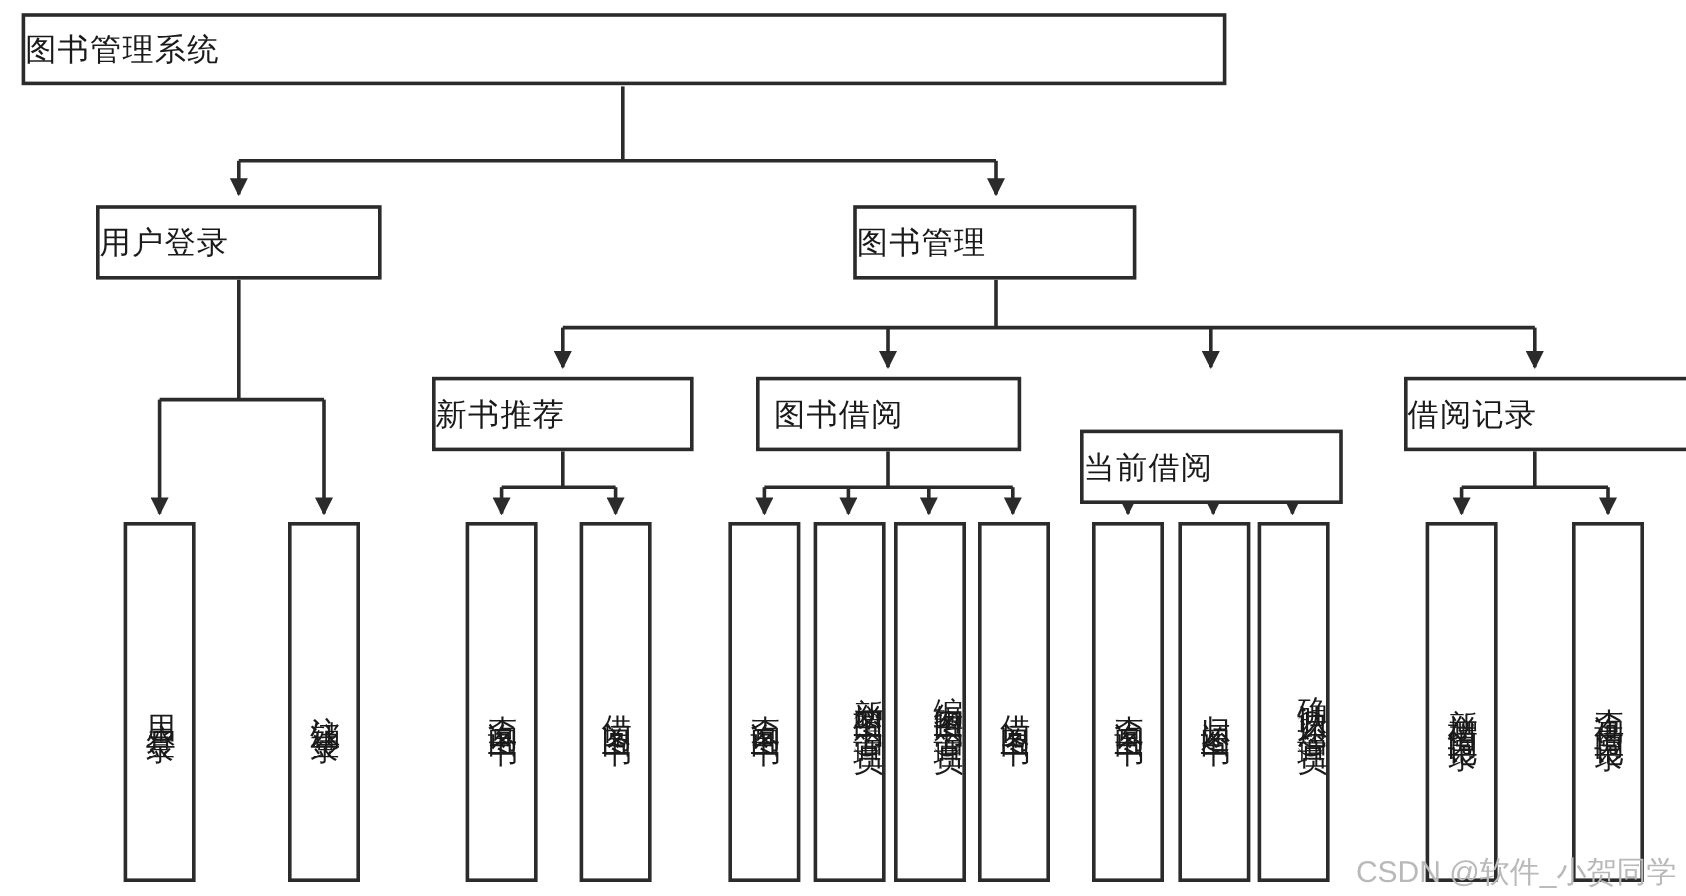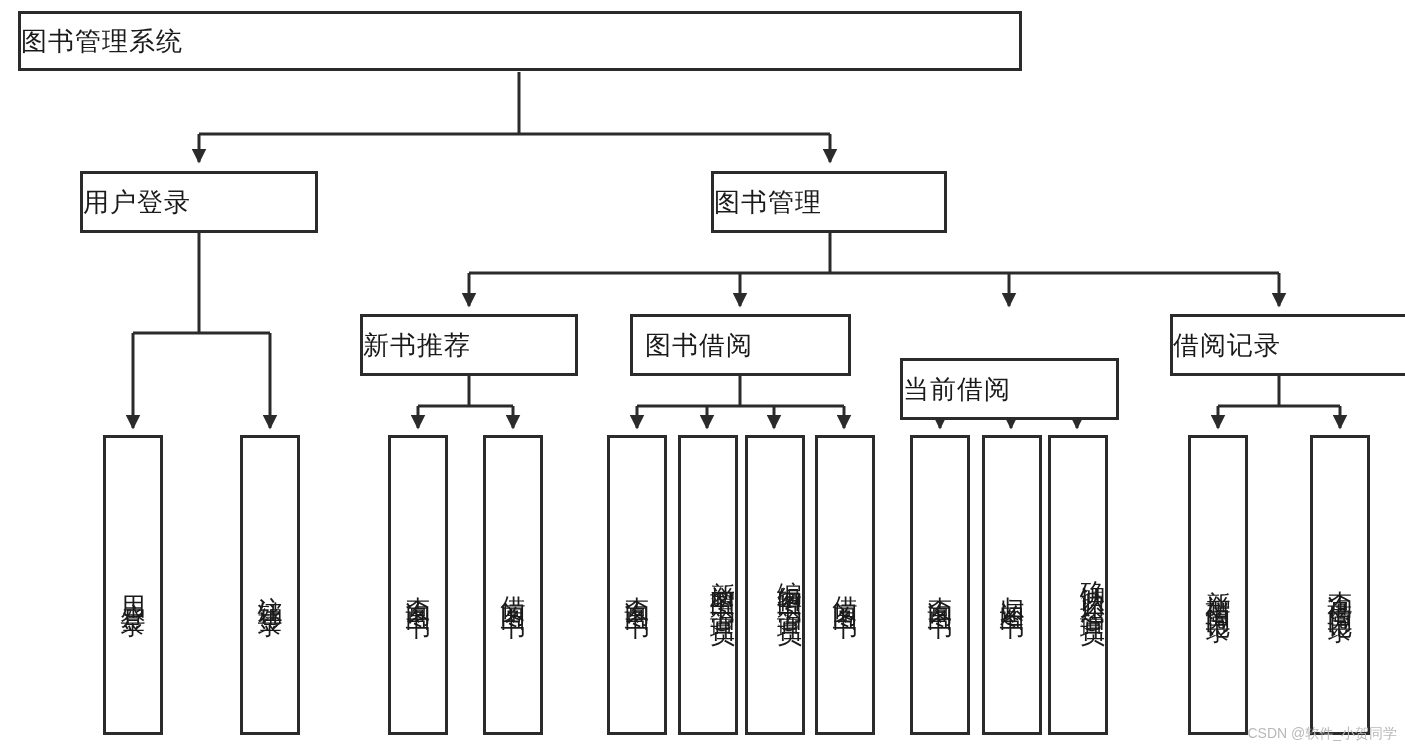--- a/index.html
+++ b/index.html
@@ -34,21 +34,21 @@
     padding-top:6px;
     line-height:1.0;
     align-items:flex-start;
     justify-content:center;
   }
   .node.leaf.mid{align-items:center;}
   .watermark{
     position:absolute;
     right:8px;
     bottom:4px;
-    font-size:14px;
+    font-size:25px;
     color:#b9b9b9;
     z-index:5;
     white-space:nowrap;
     font-family:"Liberation Sans","DejaVu Sans",sans-serif;
   }
 </style>
 </head>
 <body>
 
 <div id="diagram-root">

